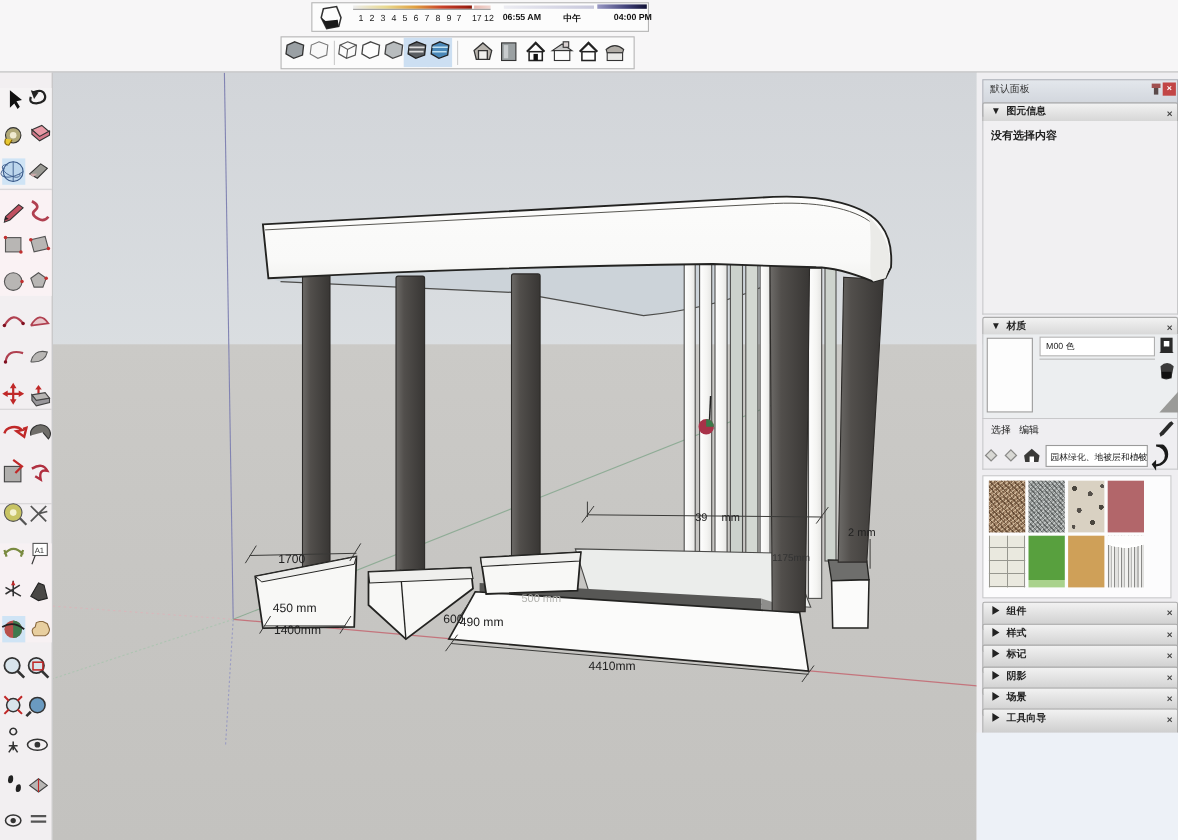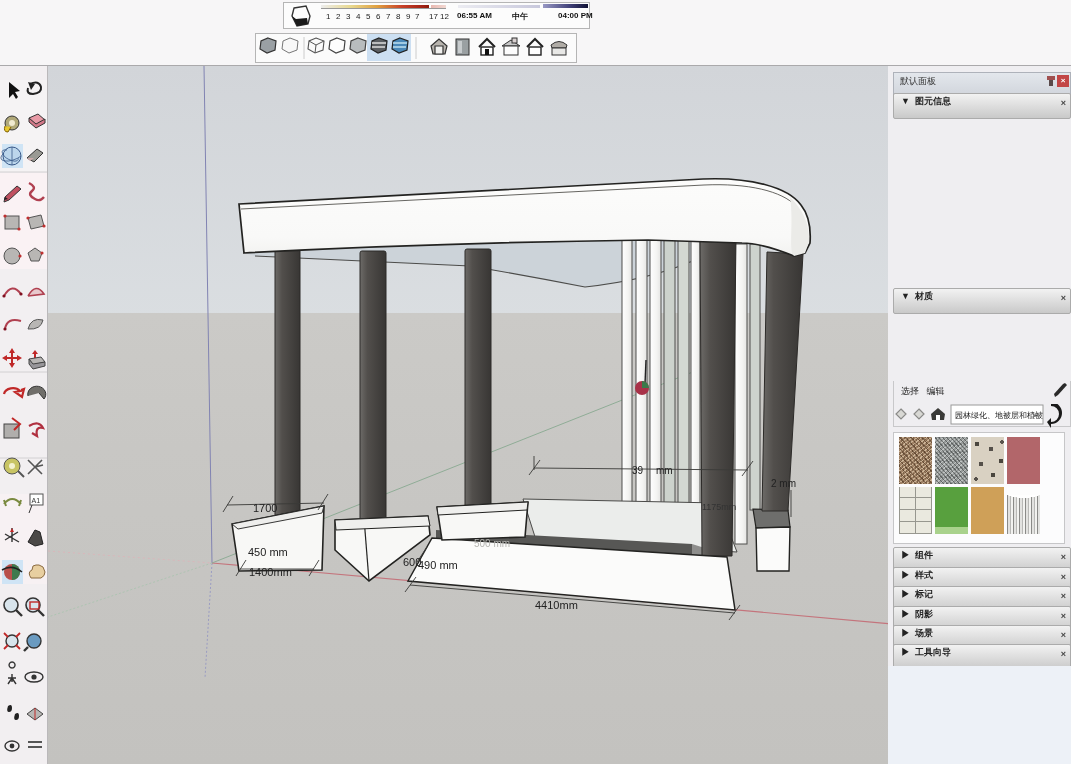--- a/index.html
+++ b/index.html
@@ -331,21 +331,37 @@
 <path d="M594,315 A7,7 0 0 1 601,322 L594,322 Z" fill="#3a7a4a"></path>
 </svg>
 </div>
 
 <div id="rp" class="abs">
  <div id="rptitle">默认面板
    <span style="position:absolute;right:17px;top:4px;width:4px;height:9px;background:#5a4a4a"></span><span style="position:absolute;right:15px;top:3px;width:8px;height:4px;background:#a05050"></span>
    <span style="position:absolute;right:1px;top:2px;width:12px;height:12px;background:#c24646;color:#fff;font-size:8px;line-height:12px;text-align:center;font-weight:bold">×</span>
  </div>
  <div class="sechdr" style="top:27px">▼&nbsp; 图元信息<span class="xbtn">×</span></div>
+ <div style="position:absolute;left:5px;top:44px;width:178px;height:176px;background:#f1f0f2;border:1px solid #c8c8ca;border-top:none">
+   <div style="font-size:10px;font-weight:bold;color:#222;padding:6px 0 0 7px">没有选择内容</div>
+ </div>
  <div class="sechdr" style="top:222px">▼&nbsp; 材质<span class="xbtn">×</span></div>
+ <div style="position:absolute;left:5px;top:238px;width:178px;height:77px;background:#eceef0;border:1px solid #c8c8ca;border-top:none">
+  <div style="position:absolute;left:3px;top:3px;width:42px;height:68px;background:#fdfdfd;border:1px solid #9a9a9a"></div>
+  <div style="position:absolute;left:51px;top:2px;width:105px;height:18px;background:#fff;border:1px solid #b0b0b0;font-size:8px;color:#222;line-height:16px;padding-left:5px">M00 色</div>
+  <div style="position:absolute;left:51px;top:22px;width:105px;height:1px;background:#b8b8b8"></div>
+  <svg width="22" height="74" style="position:absolute;left:158px;top:1px">
+   <rect x="3" y="2" width="11" height="13" fill="#2a2a2a"></rect>
+          <rect x="6" y="5" width="5" height="5" fill="#fff"></rect>
+   <path d="M2,16 L15,16 L8,10 Z" fill="#2a2a2a"></path>
+   <path d="M3,28 q6,-6 12,0 l-2,10 q-5,4 -9,0 Z" fill="#3a3a3a"></path>
+   <rect x="4" y="33" width="9" height="6" fill="#111"></rect>
+   <path d="M2,70 L20,50 L20,70 Z" fill="#9a9a98"></path>
+  </svg>
+ </div>
  <div style="position:absolute;left:5px;top:315px;width:178px;height:46px;background:#efeef1;border:1px solid #c8c8ca;border-top:none"></div>
  <div style="position:absolute;left:13px;top:319px;font-size:9px;color:#222">选择&nbsp;&nbsp;&nbsp;编辑</div>
  <svg width="16" height="18" style="position:absolute;left:164px;top:315px">
         <path d="M13,2 L15,4 L6,14 L3,16 L2,13 L11,3 Z" fill="#2a2a2a"></path>
       </svg>
  <svg width="178" height="26" style="position:absolute;left:5px;top:338px">
   <g stroke="#8a8a88" stroke-width="1.2" fill="#d8d8d4">
    <path d="M8,5 L13,10 L8,15 L3,10 Z"></path>
           <path d="M26,5 L31,10 L26,15 L21,10 Z"></path>
   </g>

